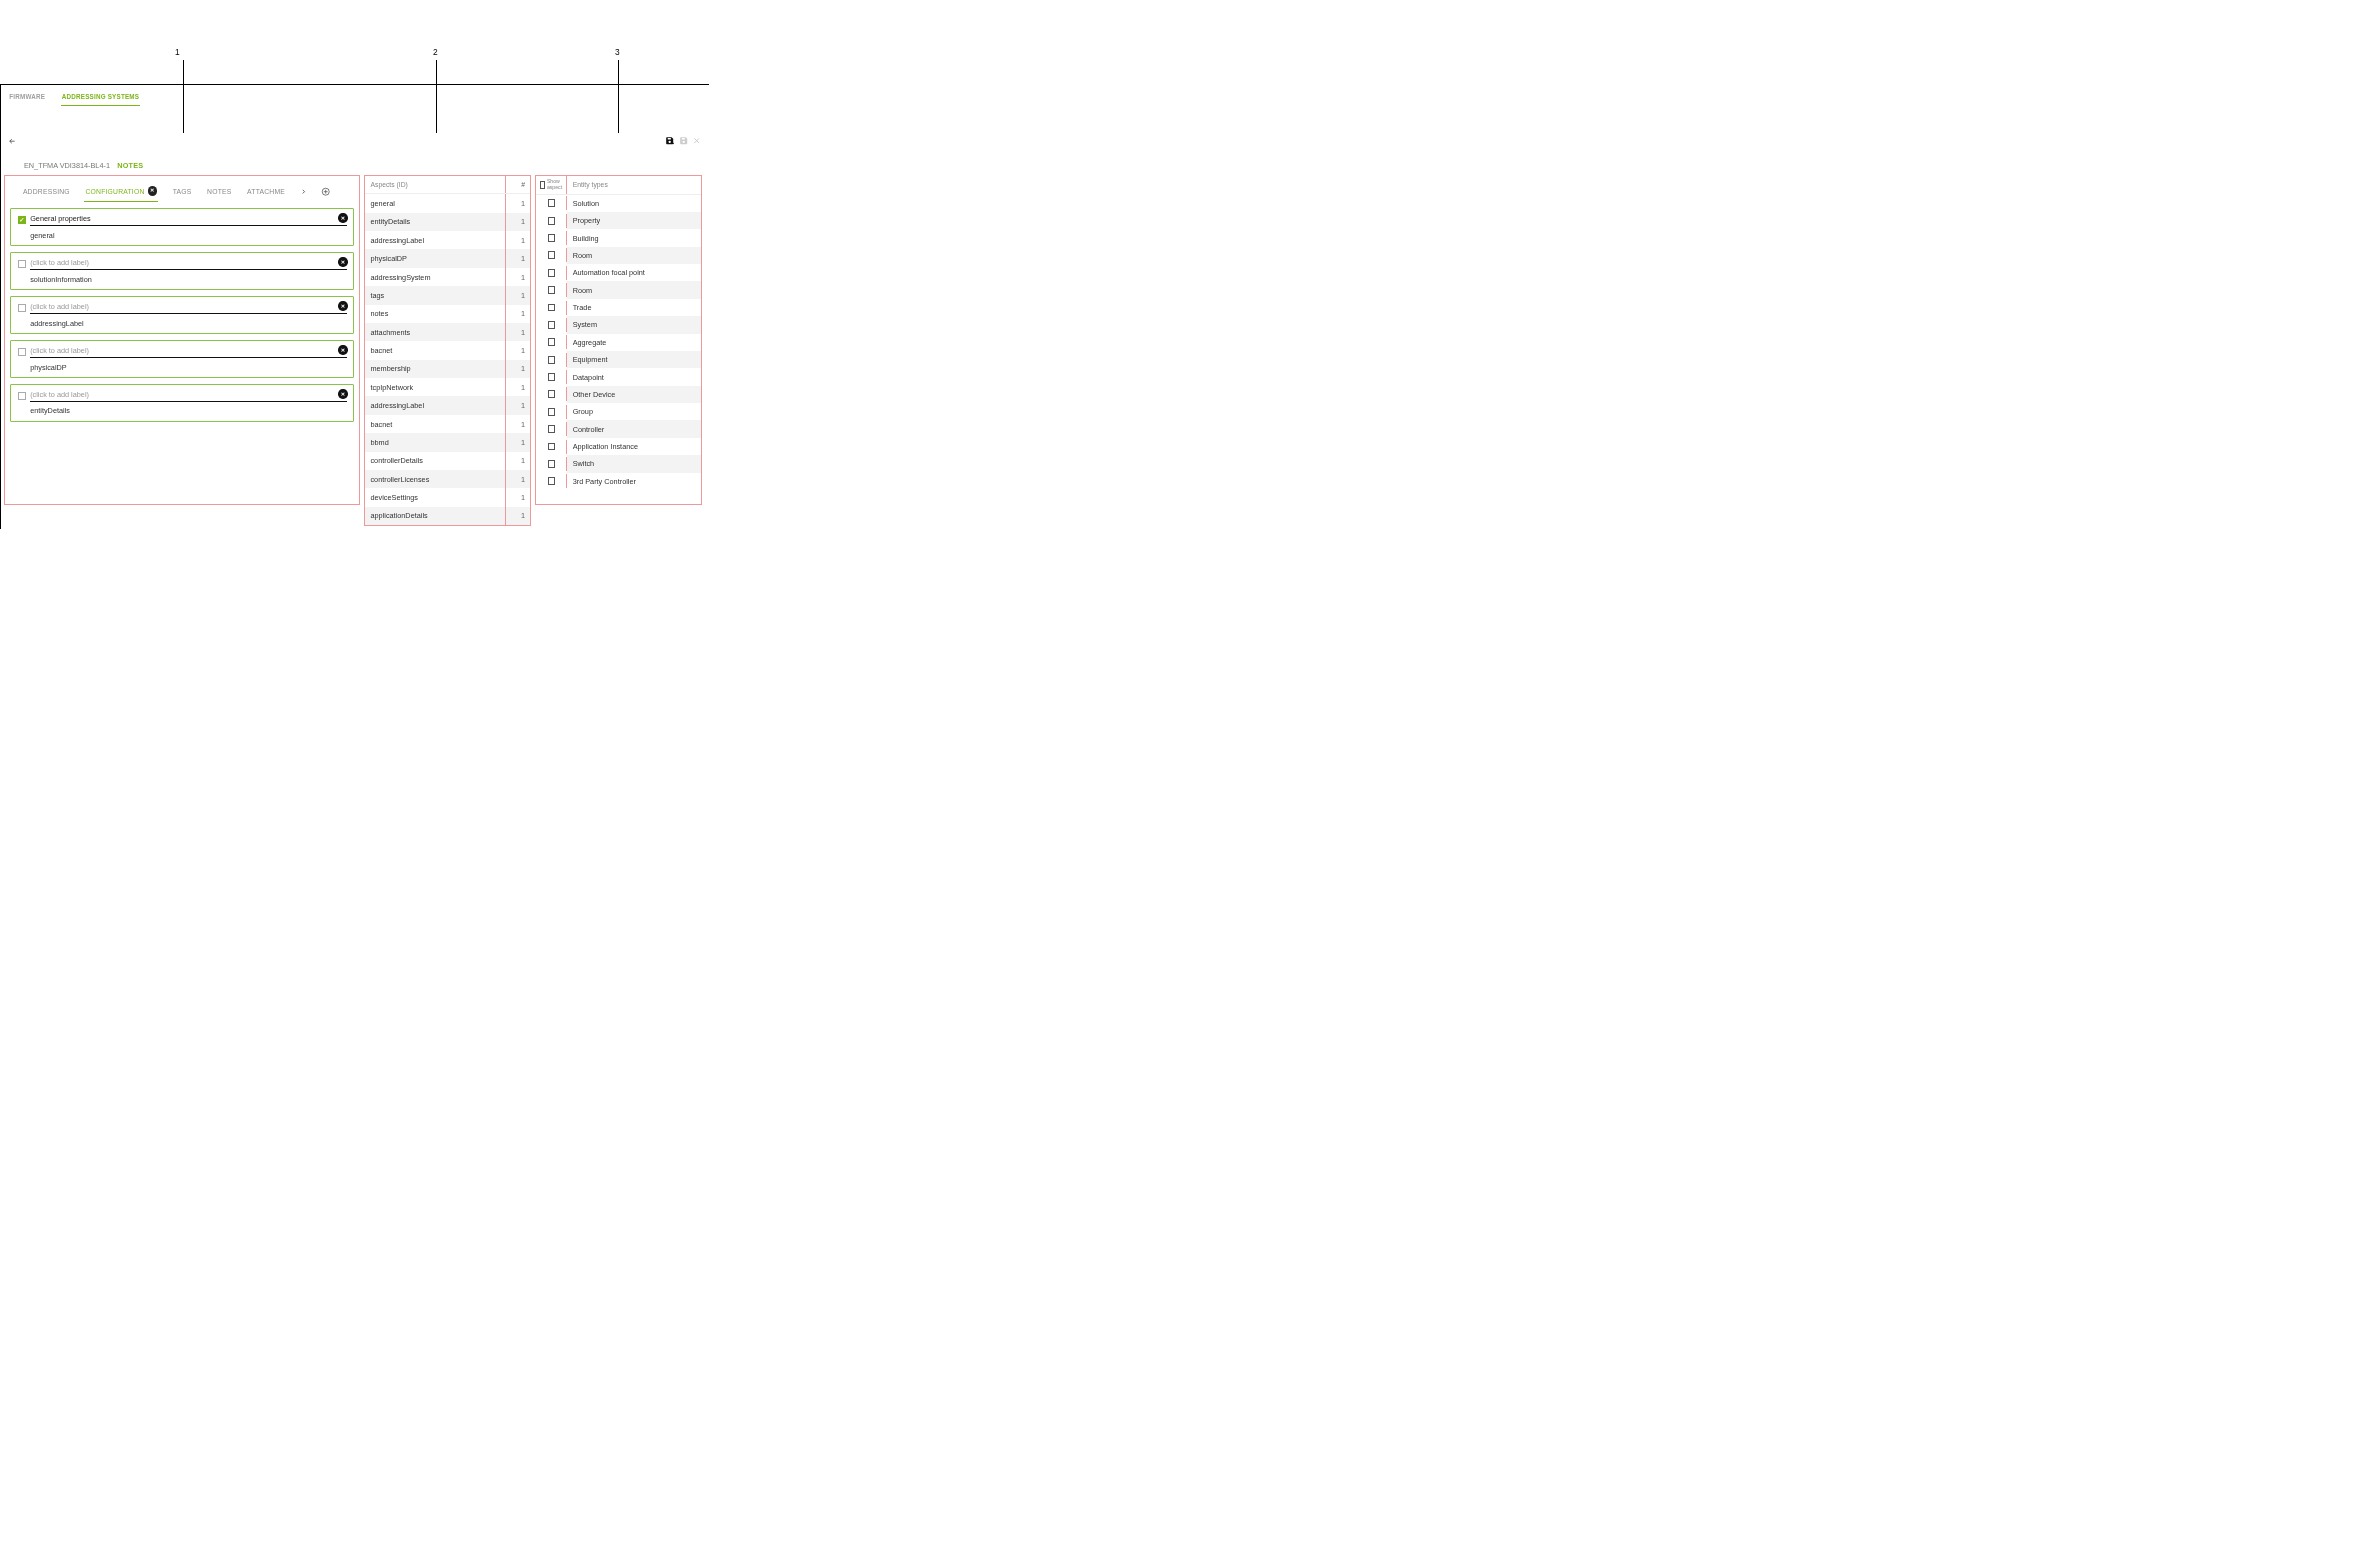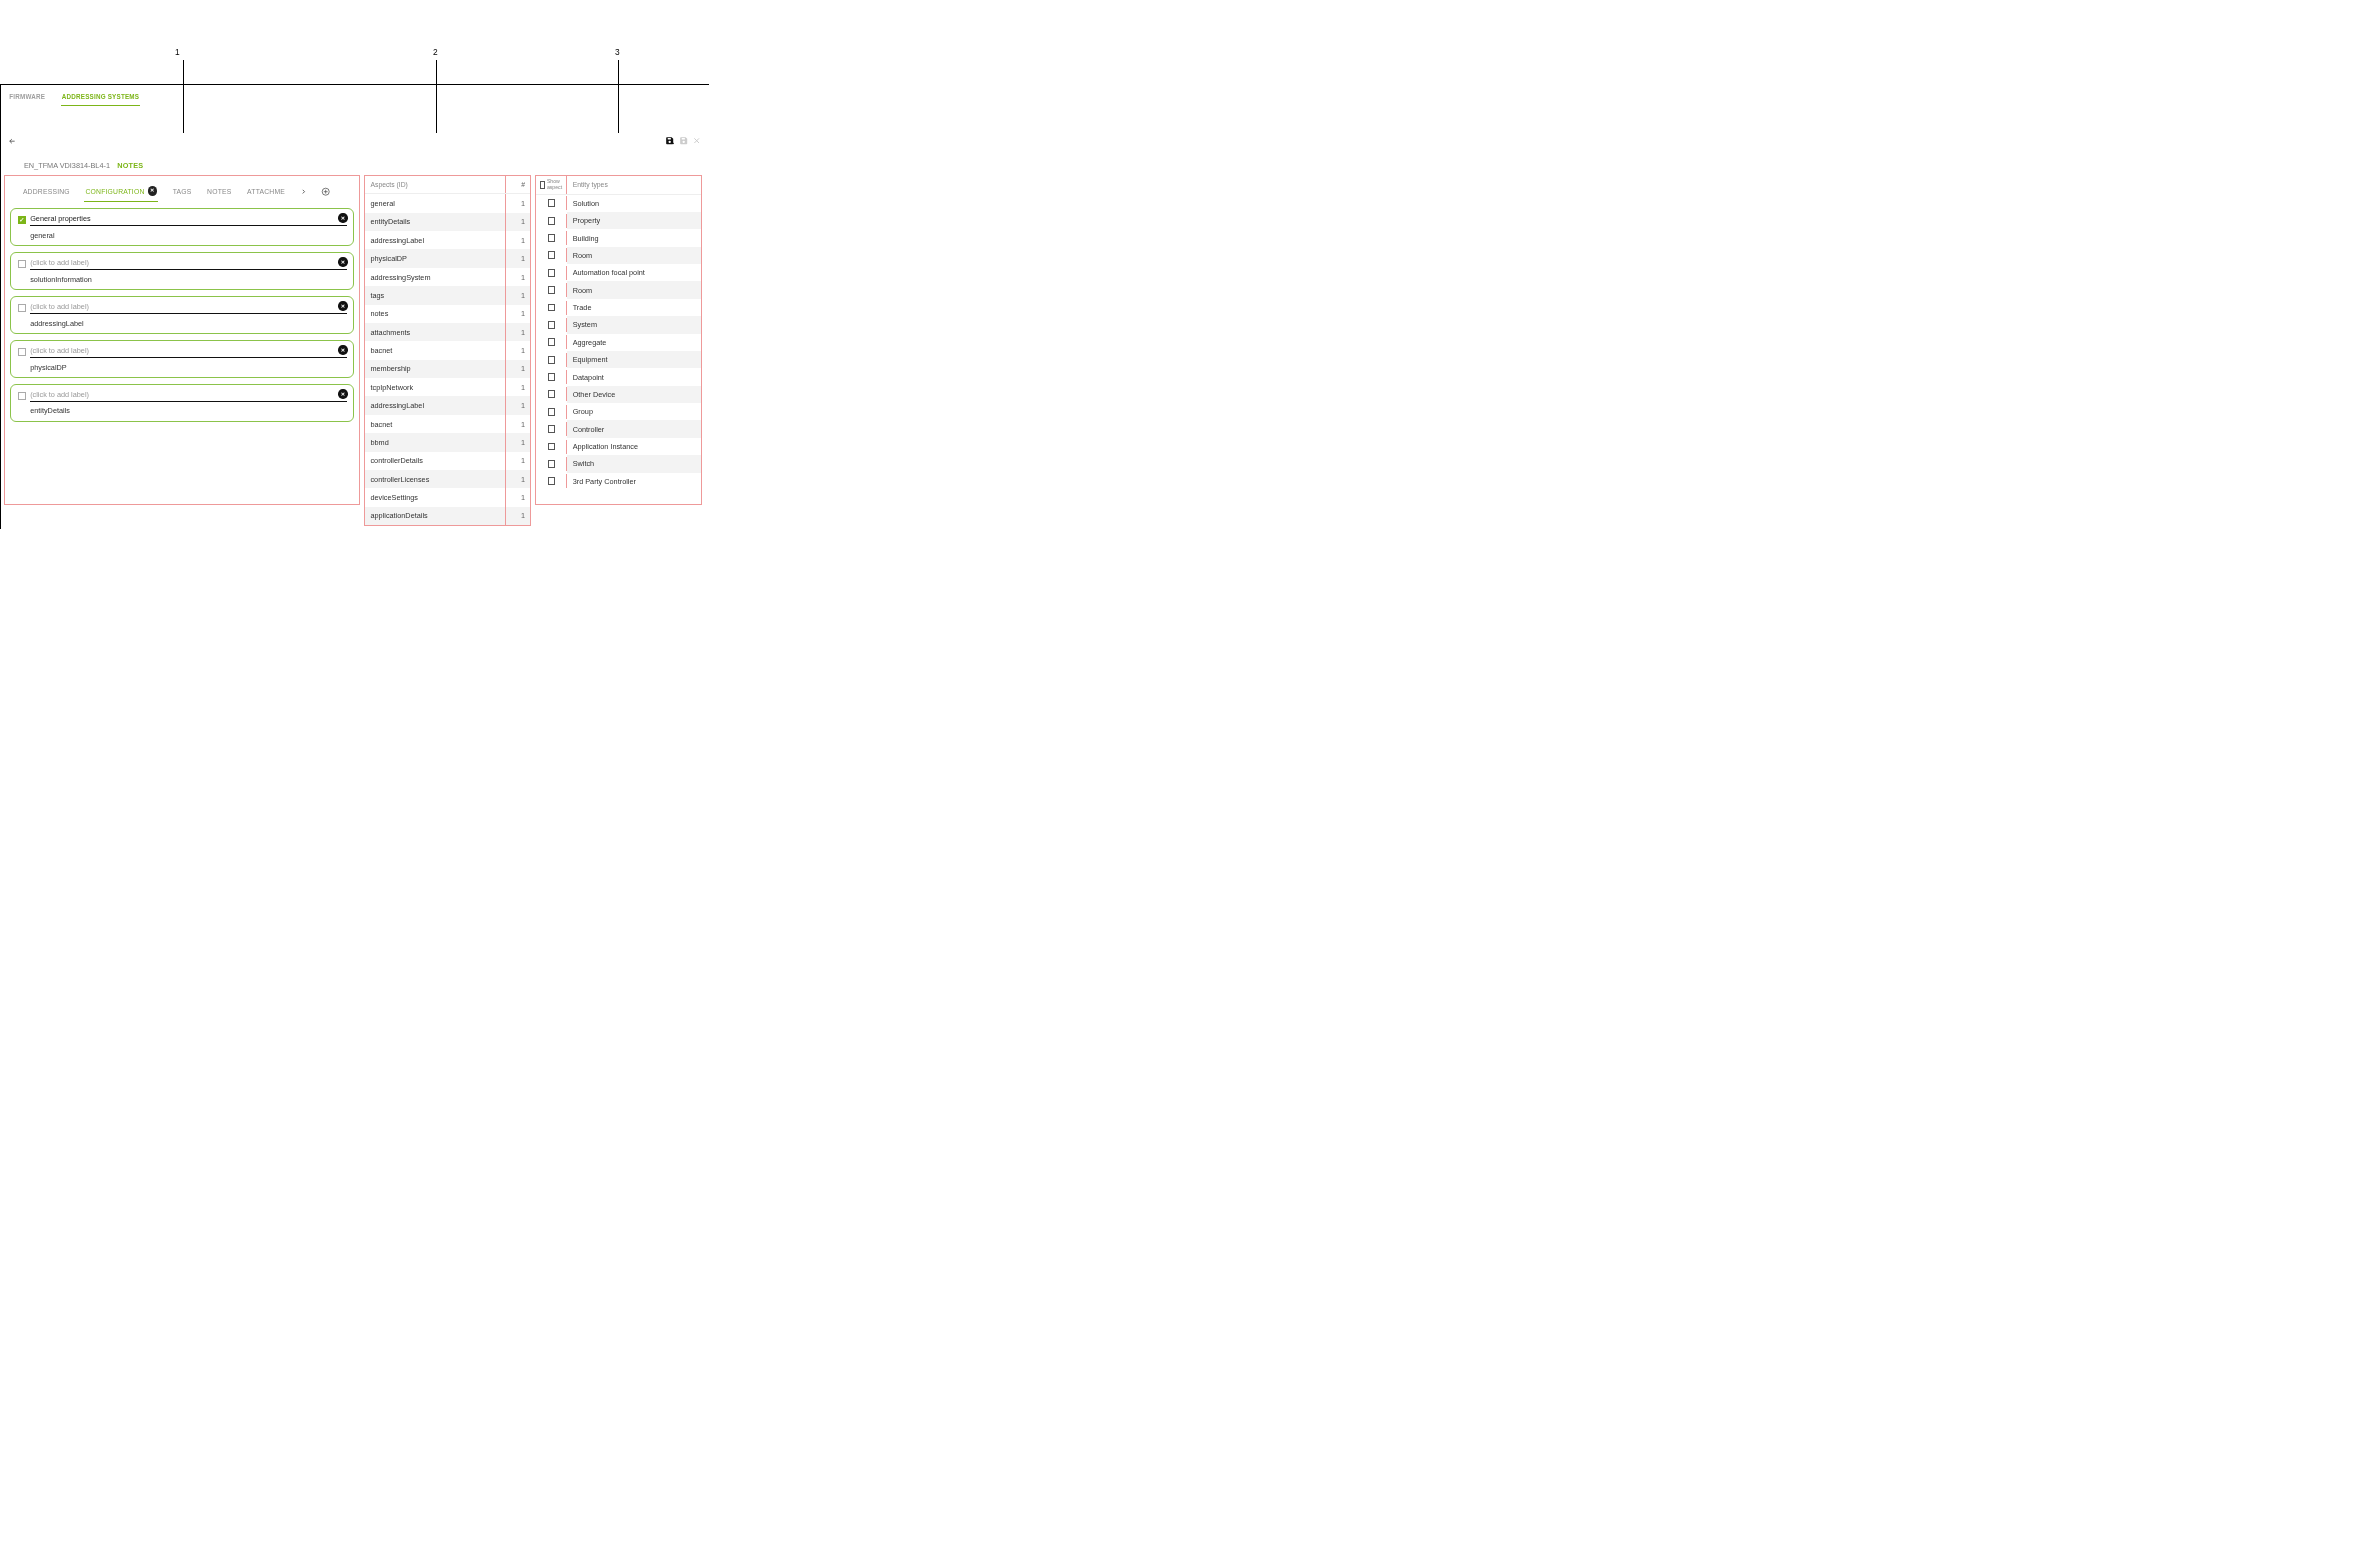--- a/index.html
+++ b/index.html
@@ -129,21 +129,21 @@
   }
   .x-badge {
     width: 9.4px; height: 9.4px; border-radius: 50%;
     background: #222; display: inline-flex; align-items: center; justify-content: center;
   }
   .x-badge::before {
     content: "✕"; color: #fff; font-size: 5.2px; line-height: 1; font-weight: bold;
   }
   .card {
     border: 0.8px solid #8bc34a;
-    border-radius: 6px;
+    border-radius: 1px;
     padding: 4.2px 6.3px 5.2px 6.3px;
     margin: 6.3px 1px 0 1px;
     position: relative;
     background: #fff;
   }
   .card-row1 {
     display: flex;
     align-items: center;
     gap: 4.2px;
   }

